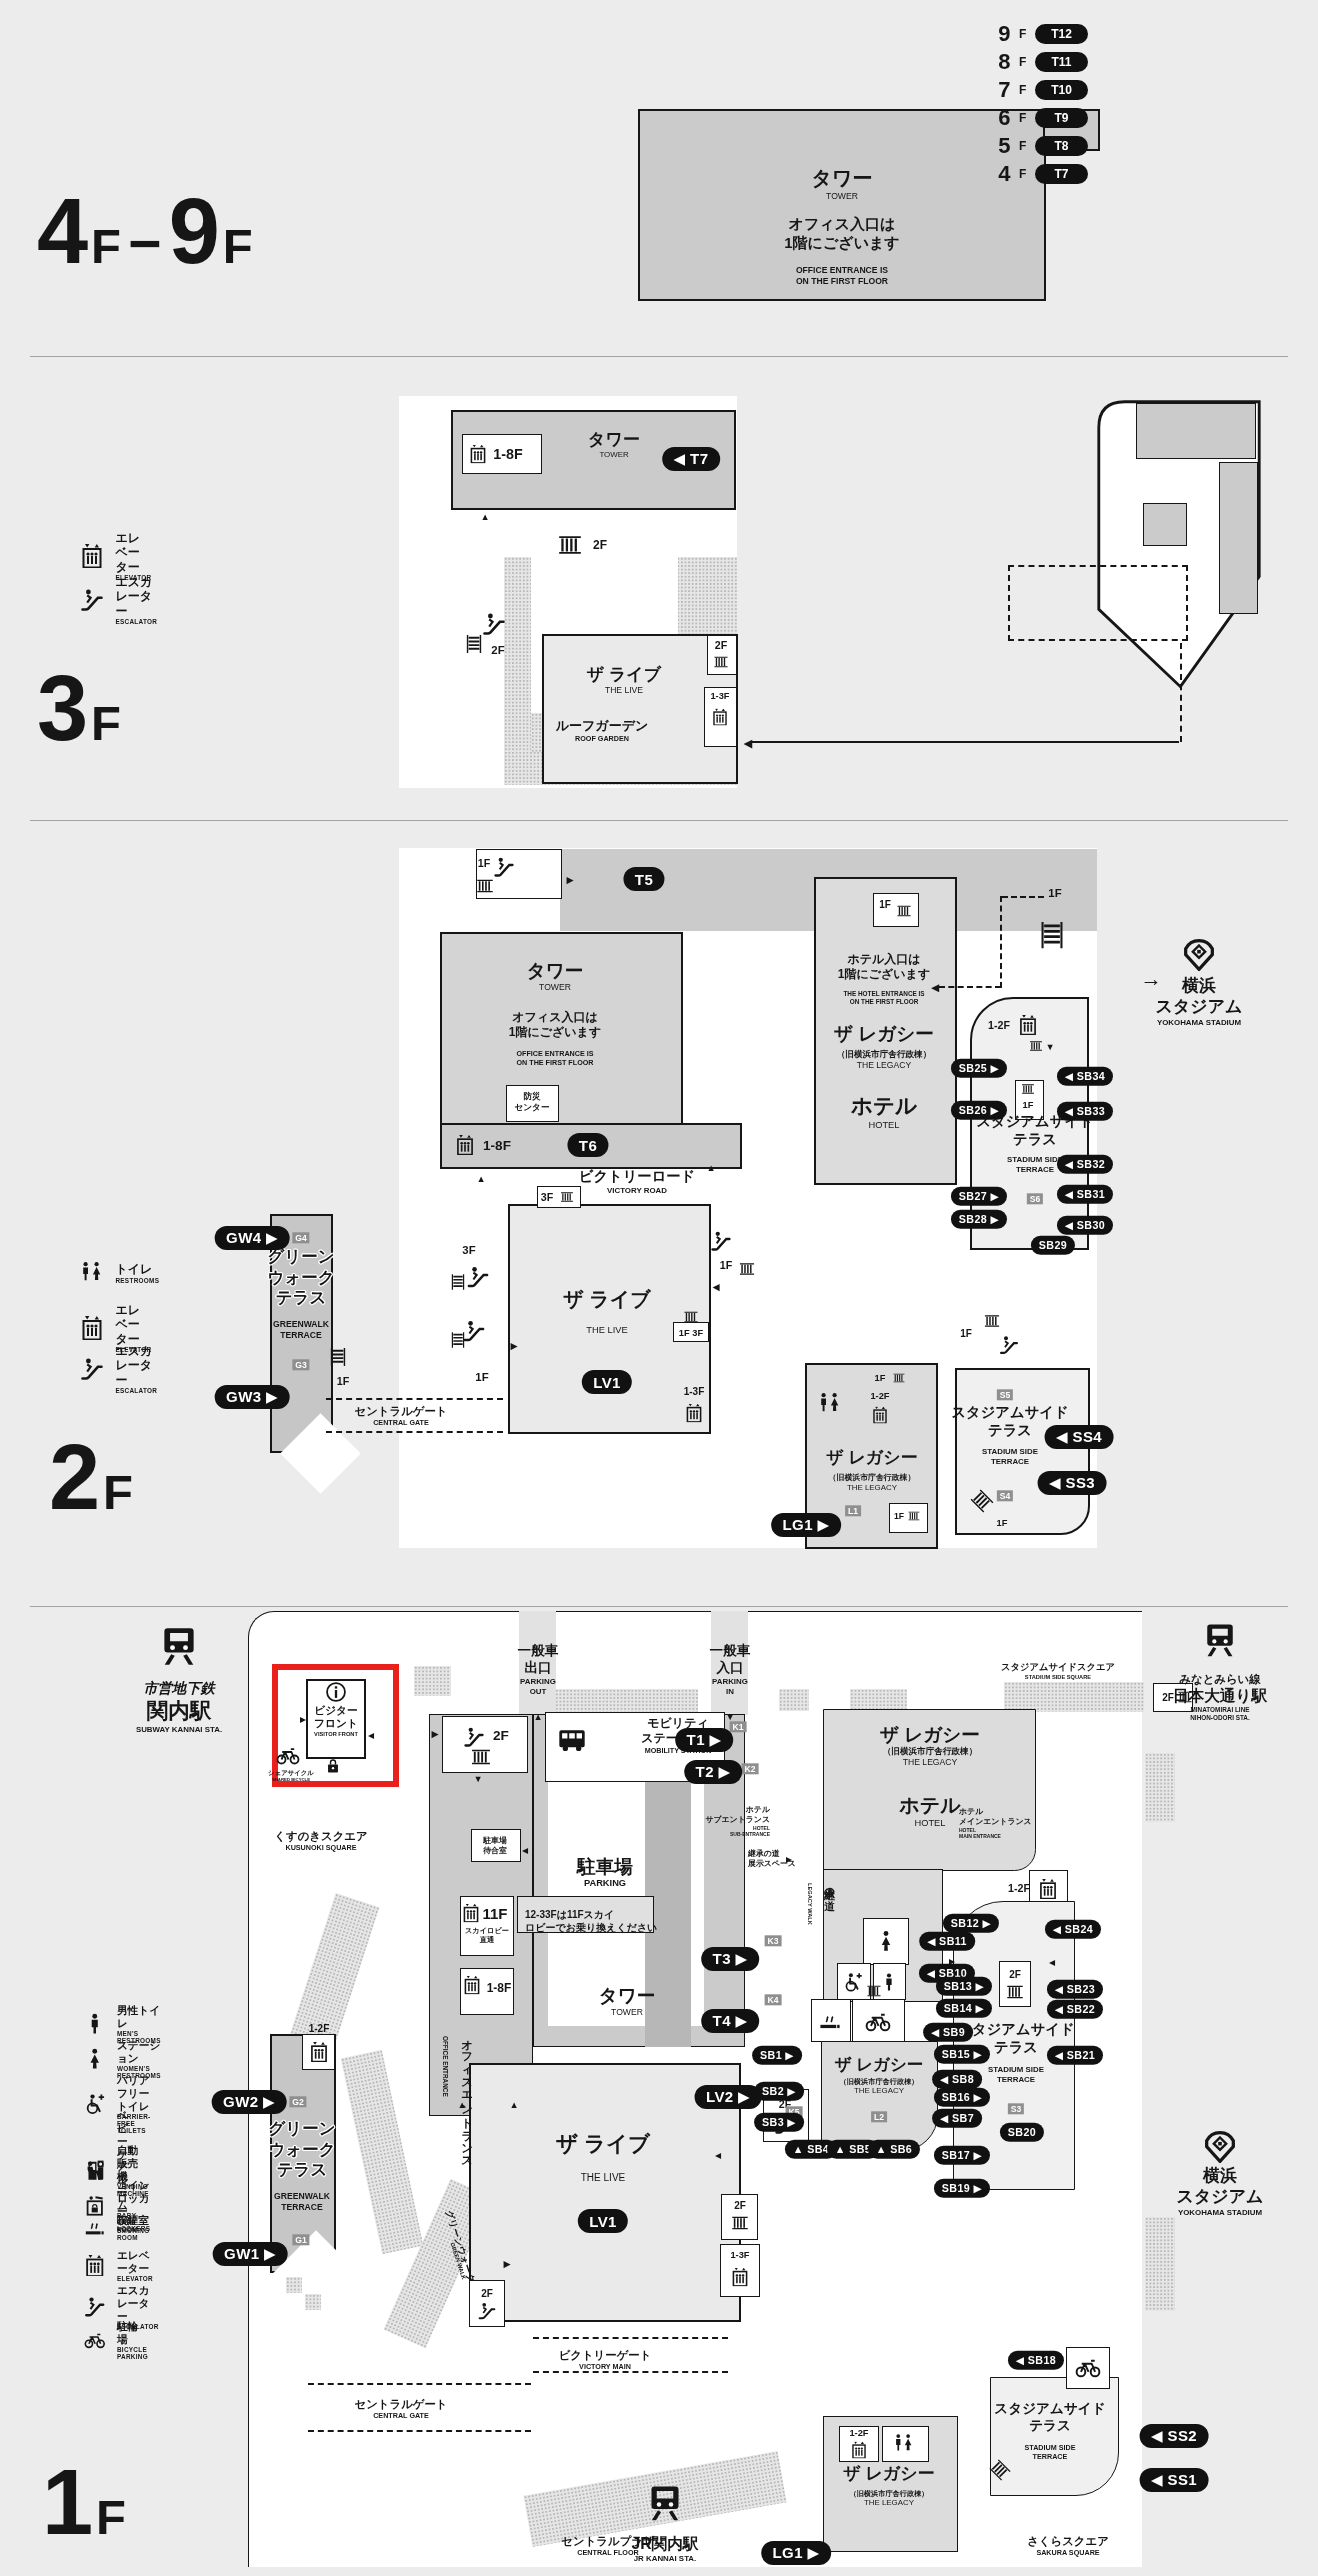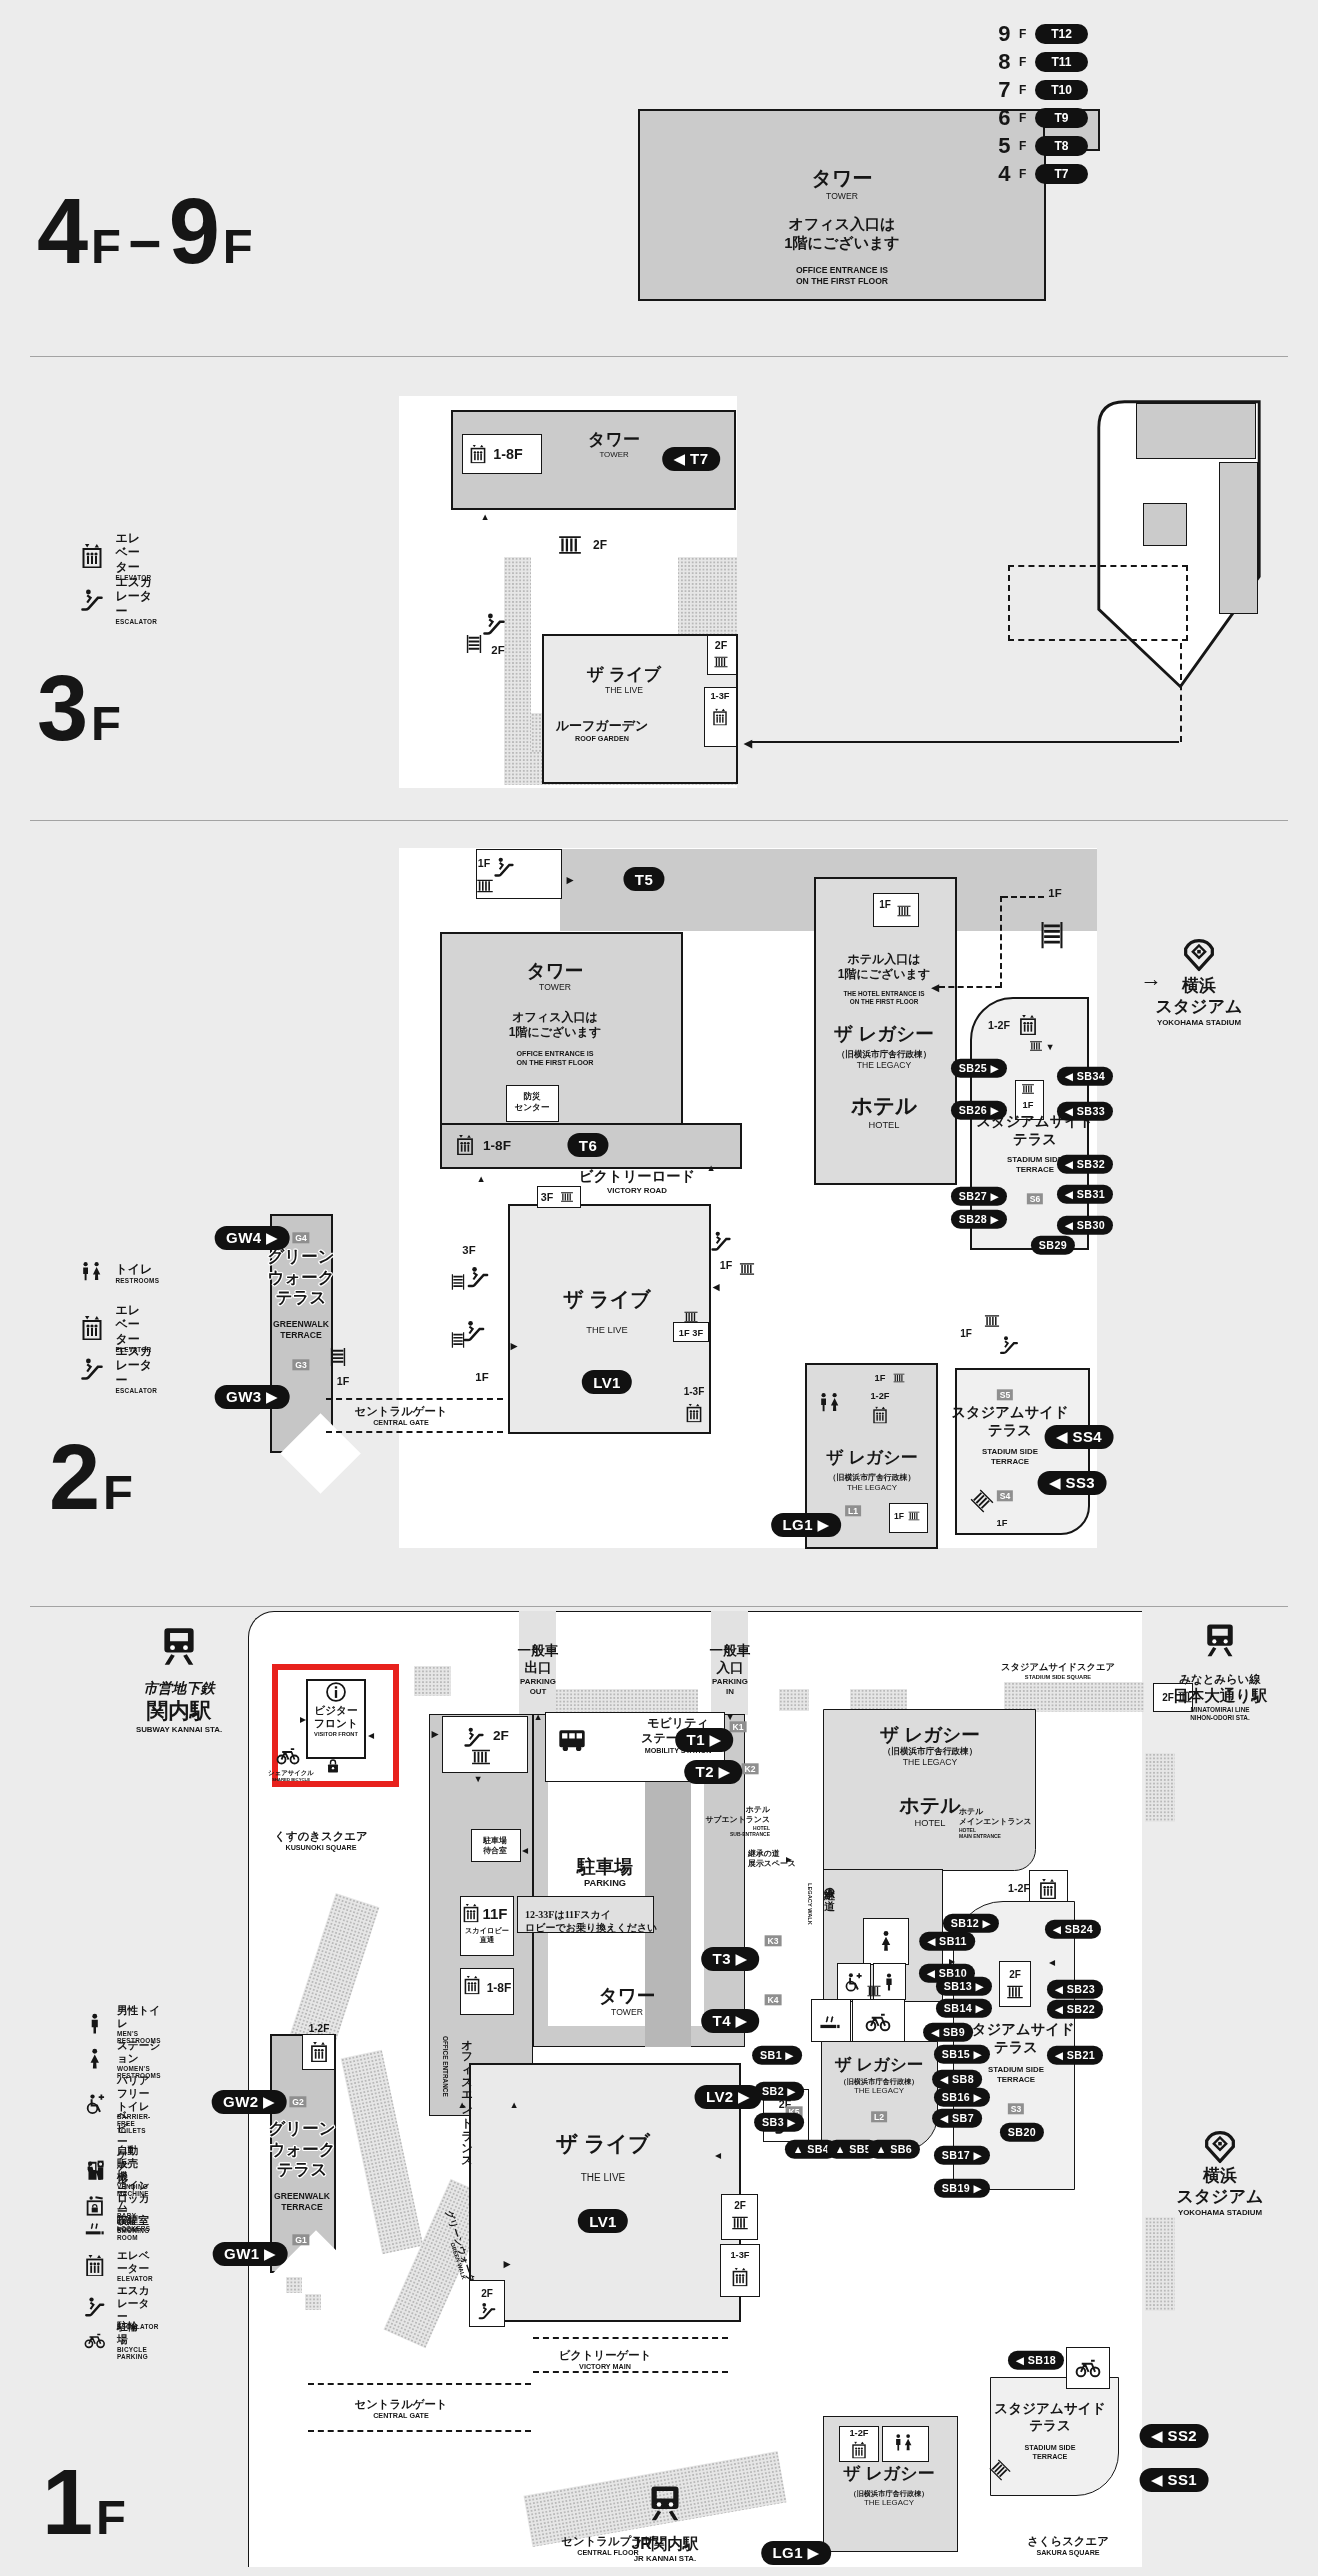--- a/index.html
+++ b/index.html
@@ -787,21 +787,21 @@
     </div>
     <span class="tri" style="font-size: 7.9px; left: 525px; top: 1850px;">◀</span>
     <span class="icw" style="left: 471px; top: 1913px;"><svg width="18.6" height="18.6" viewBox="0 0 24 24" fill="#161616">
         <use href="#sy-elev"></use>
       </svg></span>
     <span class="fl" style="font-size: 15px; left: 495px; top: 1913px;">11F</span>
     <div class="tx" style="left: 487px; top: 1926px;">
       <div style="font-size: 7.2px; font-weight: 700;">スカイロビー</div>
       <div style="font-size: 7.2px; font-weight: 700;">直通</div>
     </div>
-    <div class="tx al" style="left: 525px; top: 1909px; font-family: Liberation Serif, serif;">
+    <div class="tx al" style="left: 525px; top: 1909px;">
       <div style="font-size: 10px; font-weight: 700;">12-33Fは11Fスカイ</div>
       <div style="font-size: 10px; font-weight: 700;">ロビーでお乗り換えください</div>
     </div>
     <span class="icw" style="left: 472px; top: 1985px;"><svg width="18.6" height="18.6" viewBox="0 0 24 24" fill="#161616">
         <use href="#sy-elev"></use>
       </svg></span>
     <span class="fl" style="font-size: 12px; left: 499px; top: 1988px;">1-8F</span>
     <span class="vt" style="font-size: 11.4px; left: 459px; top: 2032px;">オフィスエントランス</span>
     <span class="vt" style="font-size: 6.4px; left: 442px; top: 2036px;">OFFICE ENTRANCE</span>
     <span class="tri" style="left: 462px; top: 2105px;">▲</span>

